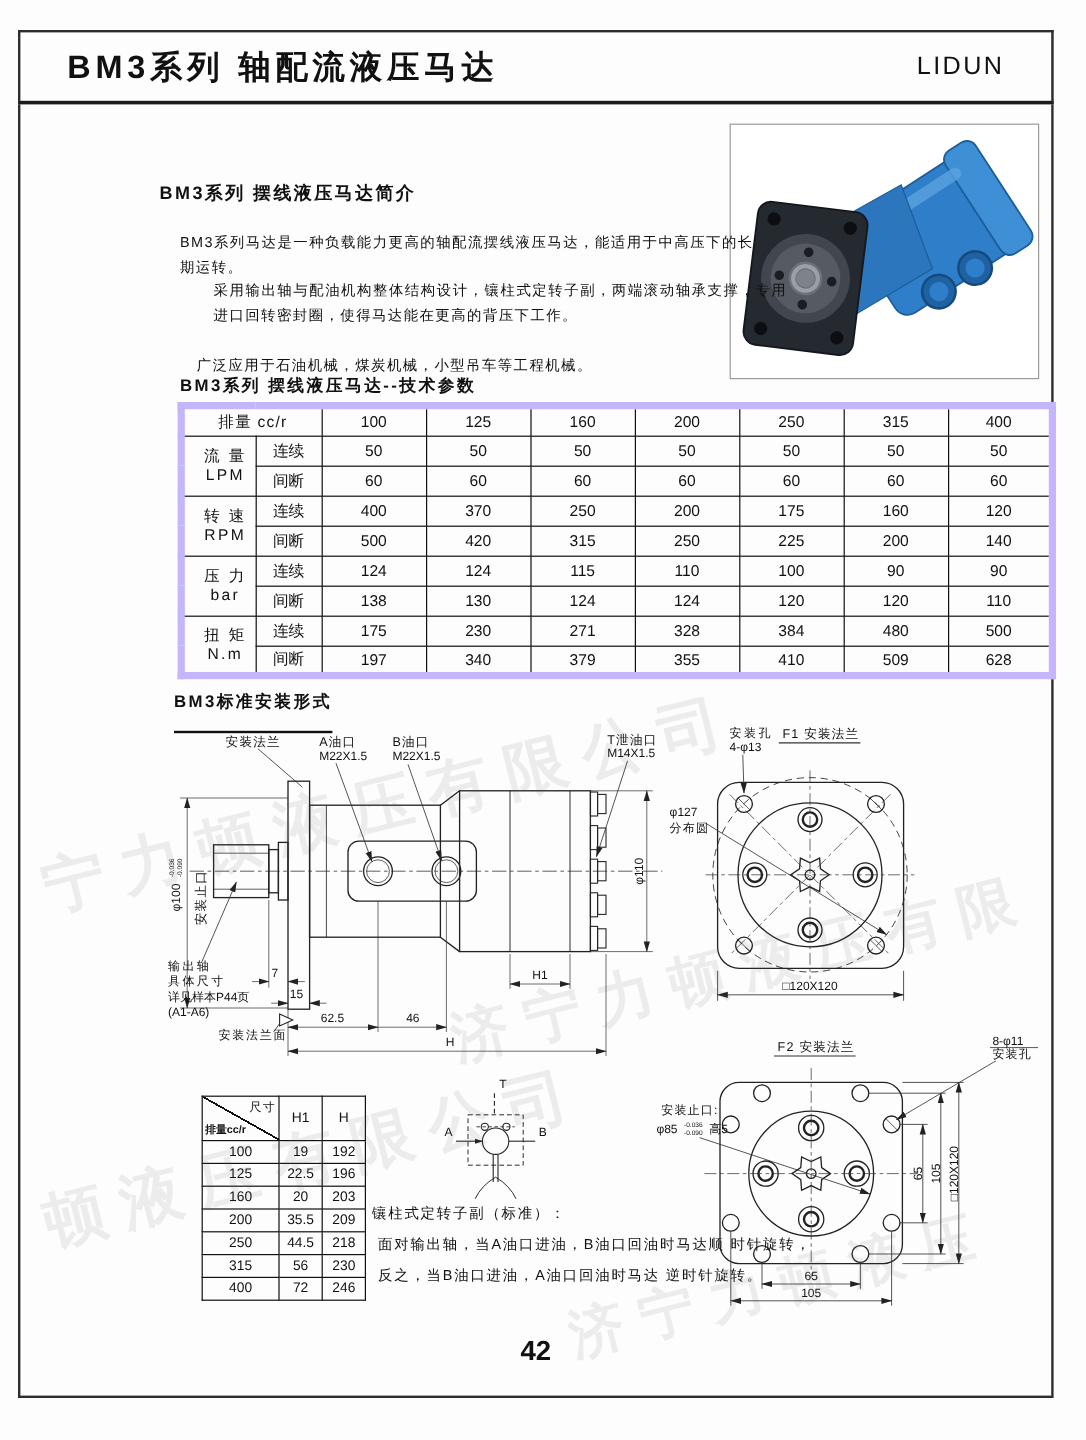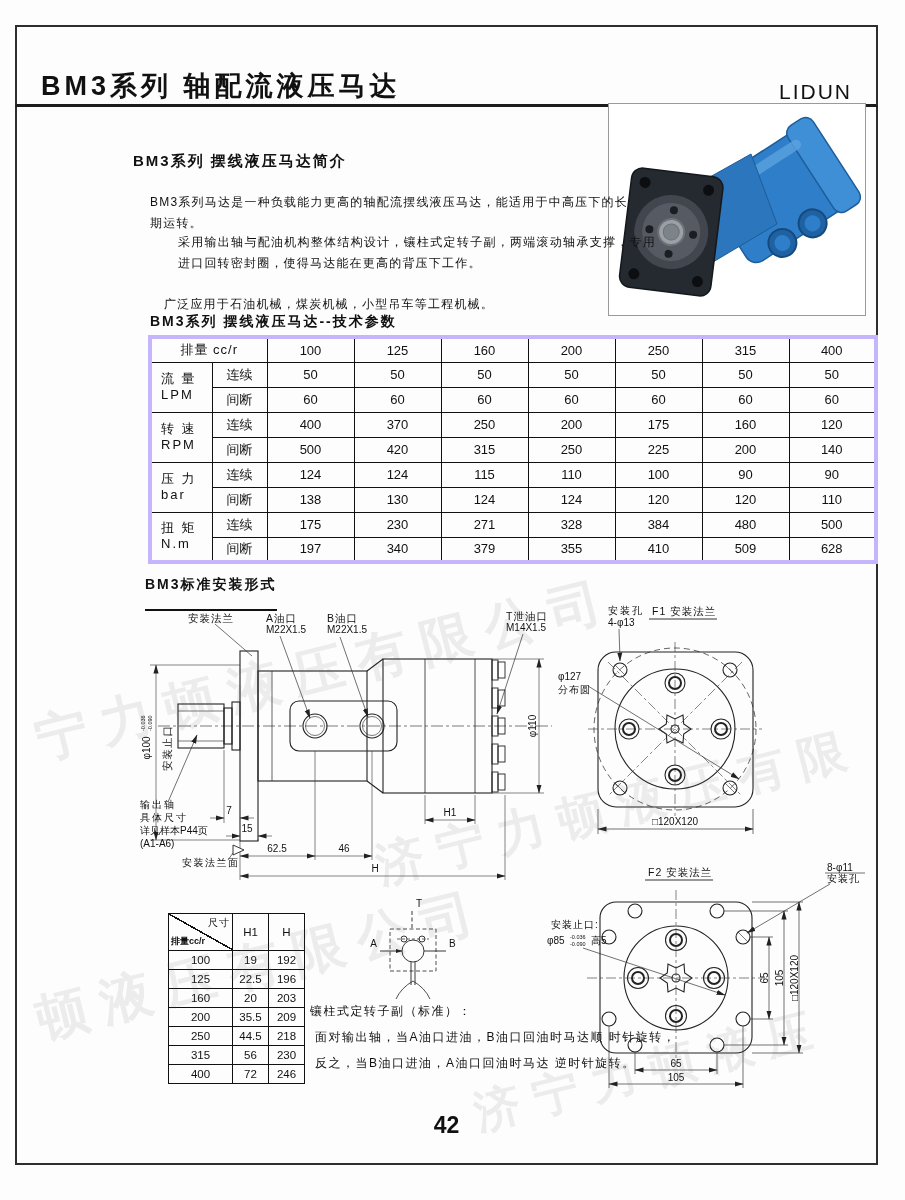--- a/index.html
+++ b/index.html
@@ -2,36 +2,36 @@
 <html><head>
 <meta charset="utf-8">
 <style>
   * { margin:0; padding:0; box-sizing:border-box; }
   html,body { background:#ffffff; }
   body { font-family:"Liberation Sans","DejaVu Sans",sans-serif; color:#111; }
   .page { position:relative; width:905px; height:1200px; background:#fdfdfd; overflow:hidden; }
   .abs { position:absolute; }
 
   .frame { left:15px; top:25px; width:863px; height:1140px; border:2px solid #2e2e2e; }
-  .header-box { left:15px; top:25px; width:863px; height:82px; border:2px solid #2e2e2e;
-                border-bottom:3px solid #1c1c1c; display:flex; align-items:flex-end;
-                justify-content:space-between; padding:0 24px; background:#fdfdfd; }
+  .header-box { left:15px; top:25px; width:863px; height:62px; border:2px solid #2e2e2e;
+                border-bottom:3px solid #1c1c1c; display:flex; align-items:center;
+                justify-content:space-between; padding:0 39px; background:#fdfdfd; }
   .doc-title { font-size:27px; font-weight:bold; letter-spacing:4px; }
   .brand { font-size:21px; letter-spacing:2px; font-weight:500; }
 
   .photo-box { left:608px; top:103px; width:258px; height:213px; border:1px solid #9a9a9a; background:#fff; }
 
   .sec-heading { font-weight:bold; font-size:15px; letter-spacing:2px; }
   .para { width:478px; font-size:12px; line-height:21px; letter-spacing:1.2px; text-align:justify; }
 
   .tbl-heading { font-weight:bold; font-size:14px; letter-spacing:2px; }
 
-  table.spec { border-collapse:collapse; table-layout:fixed; width:727px; border:4px solid #c4b5fd; background:transparent; }
+  table.spec { border-collapse:collapse; table-layout:fixed; width:727px; border:6px solid #c4b5fd; background:transparent; }
   table.spec th, table.spec td { border:1px solid #111; text-align:center; font-size:13px; height:25px; padding:0; font-weight:normal; }
-  table.spec .param { text-align:left; padding-left:9px; font-size:13px; letter-spacing:2px; line-height:16px; }
+  table.spec .param { text-align:center; padding-left:9px; font-size:13px; letter-spacing:2px; line-height:16px; }
   table.spec .hdr { letter-spacing:1px; }
 
   table.dims { border-collapse:collapse; table-layout:fixed; width:136px; border:1.5px solid #111; }
   table.dims th, table.dims td { border:1px solid #111; text-align:center; font-size:11.5px; height:19px; padding:0; font-weight:normal; }
   .diag-cell { position:relative; width:64px; height:36px;
      background:linear-gradient(to top right, transparent 48.8%, #111 48.8%, #111 51.2%, transparent 51.2%); }
   .diag-top { position:absolute; right:3px; top:2px; font-size:10px; letter-spacing:1px; }
   .diag-bottom { position:absolute; left:2px; bottom:2px; font-size:9px;font-weight:bold; }
 
   .install-heading { font-weight:bold; font-size:14px; letter-spacing:2px; border-bottom:2px solid #111; padding-bottom:15px; }

